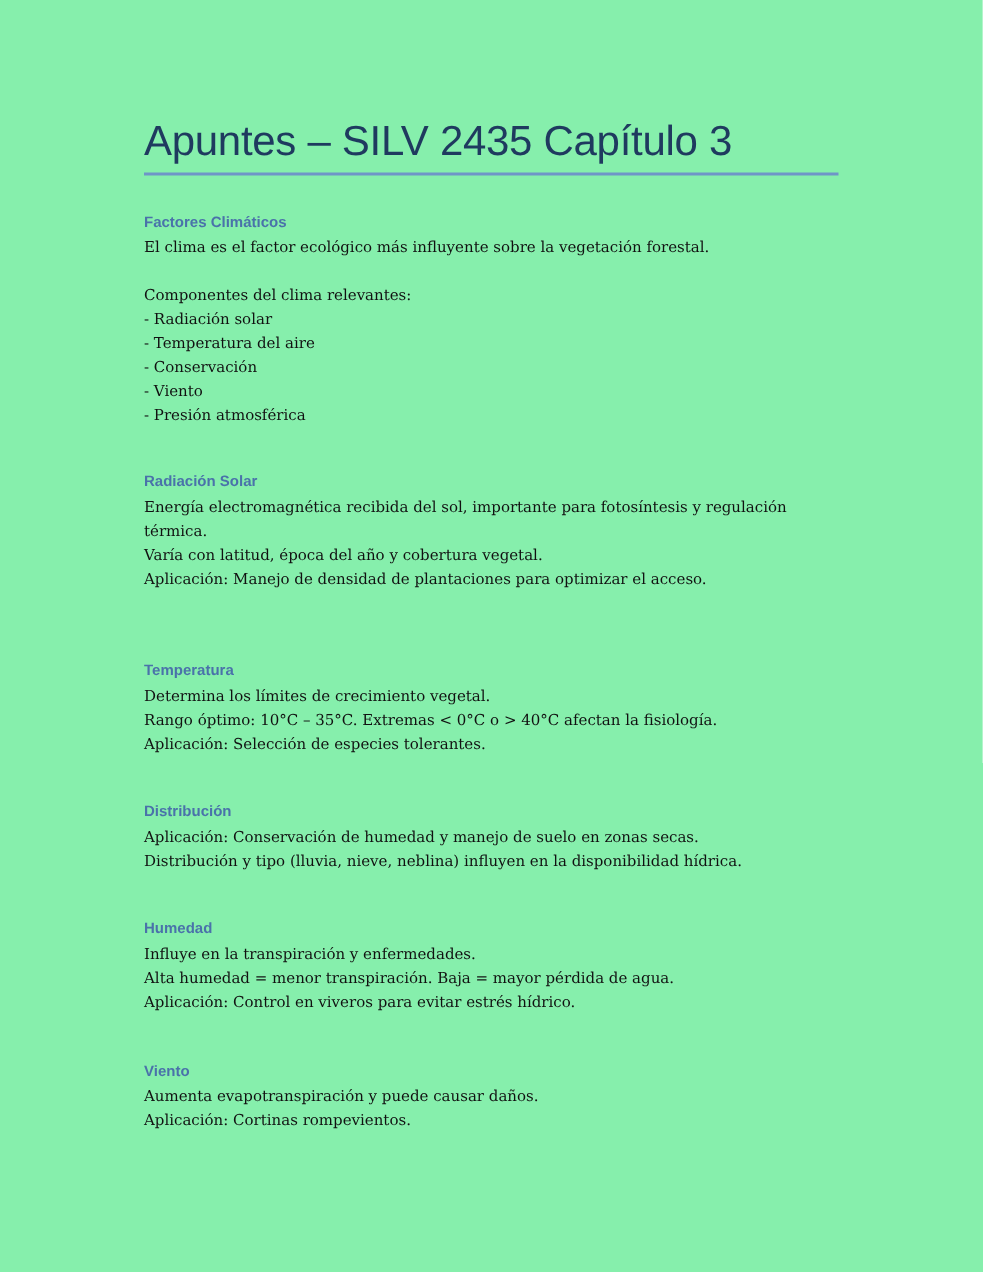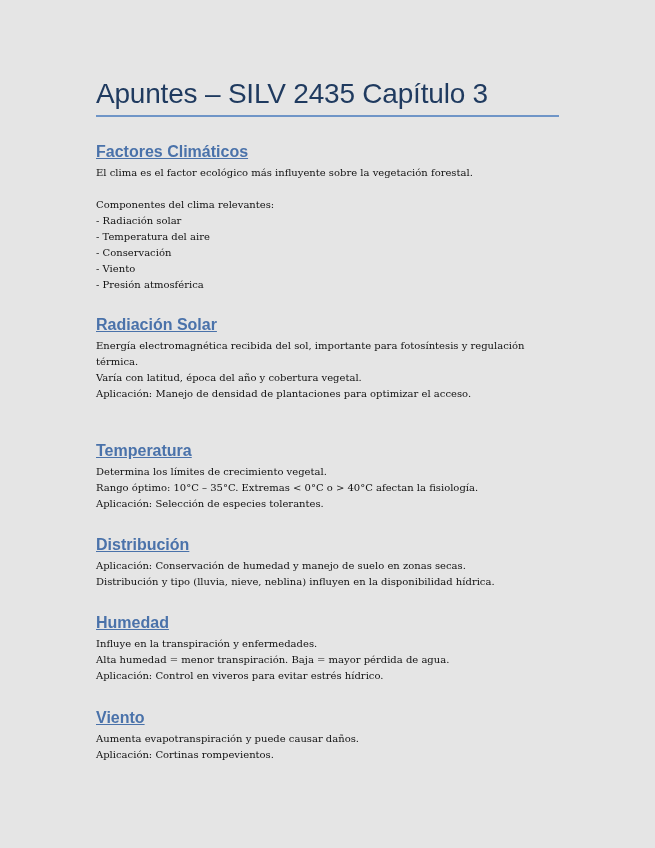--- a/index.html
+++ b/index.html
@@ -1,25 +1,25 @@
 <!DOCTYPE html>
 <html><head>
 <meta charset="utf-8">
 <style>
   html, body { margin:0; padding:0; background:#ffffff; }
   body { width:655px; height:848px; position:relative; overflow:hidden; }
-  .page { position:absolute; left:0; top:0; width:655px; height:848px; background:#e5e5e5; }
+  .page { position:absolute; left:0; top:0; width:655px; height:848px; background:#86efac; }
   .title {
     position:absolute; left:96px; top:78px;
     font-family:"Liberation Sans", sans-serif; font-size:28px; color:#1f3a5f;
     letter-spacing:-0.2px; white-space:nowrap;
   }
   .title-rule { position:absolute; left:96px; top:115px; width:463px; height:2px; background:#6f95c7; }
   .section { position:absolute; left:96px; }
-  .h { font-family:"Liberation Sans", sans-serif; font-size:16px; font-weight:bold; color:#4a72aa; margin:0 0 4px 0; white-space:nowrap;text-decoration:underline; }
+  .h { font-family:"Liberation Sans", sans-serif; font-size:10px; font-weight:bold; color:#4a72aa; margin:0 0 4px 0; white-space:nowrap; }
   .p { font-family:"DejaVu Serif", serif; font-size:10px; line-height:16px; color:#111; white-space:nowrap; margin:0; }
   .blank { height:16px; }
 </style>
 </head>
 <body>
 
 <div class="page">
   <div class="title">Apuntes – SILV 2435 Capítulo 3</div>
   <div class="title-rule"></div>
 

